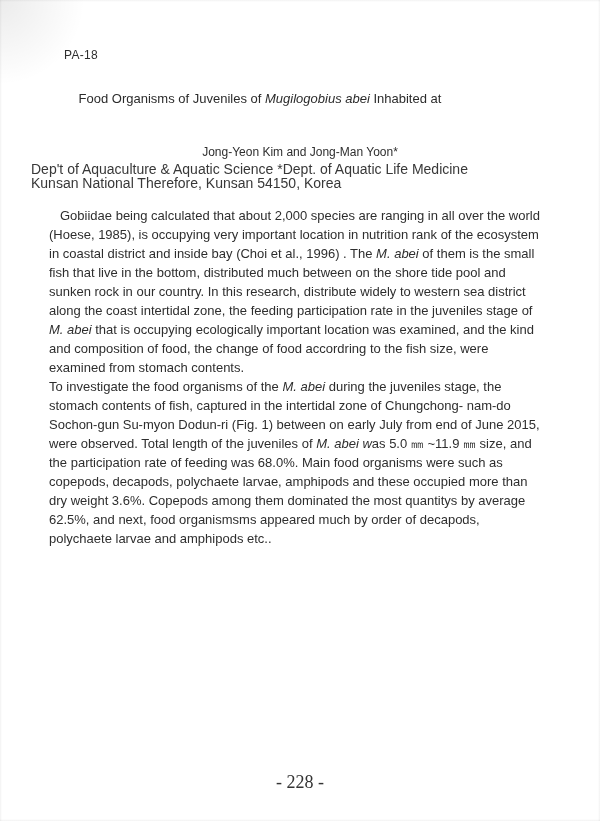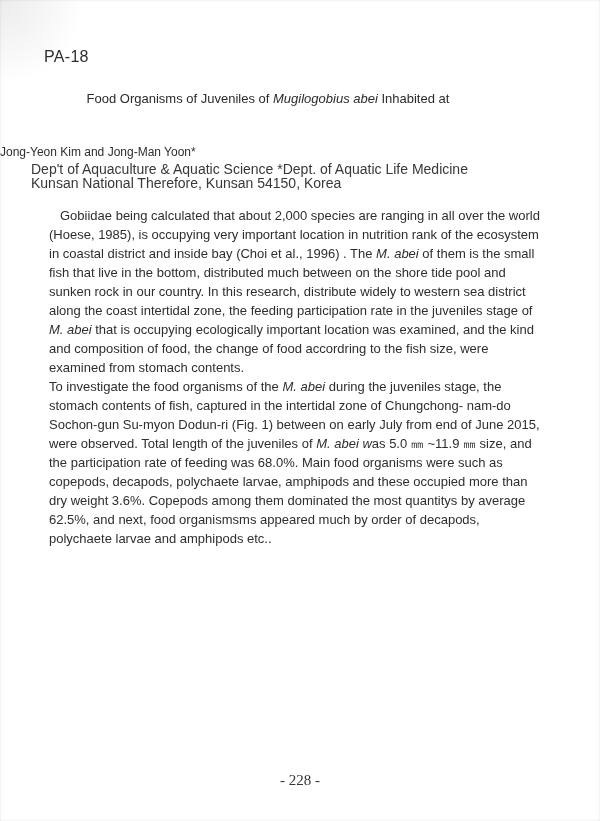--- a/index.html
+++ b/index.html
@@ -18,44 +18,44 @@
       linear-gradient(to bottom, rgba(0,0,0,0.05) 0, rgba(0,0,0,0) 2px),
       linear-gradient(to right, rgba(0,0,0,0.05) 0, rgba(0,0,0,0) 2px),
       linear-gradient(to top, rgba(0,0,0,0.05) 0, rgba(0,0,0,0) 2px),
       linear-gradient(to left, rgba(0,0,0,0.05) 0, rgba(0,0,0,0) 2px);
     font-family: "Liberation Sans", sans-serif;
     color: #2e2e2e;
     overflow: hidden;
   }
   .paper-code {
     position: absolute;
-    left: 44px;
+    left: 64px;
     top: 48px;
-    font-size: 16px;
+    font-size: 12px;
     letter-spacing: 0.3px;
   }
   .title {
     position: absolute;
-    left: 12px;
+    left: 4px;
     top: 87px;
     width: 512px;
     margin: 0;
     text-align: center;
     font-size: 13px;
     font-weight: normal;
     line-height: 23px;
     color: #2b2b2b;
   }
   .title .line { display: block; }
   .authors {
     position: absolute;
     left: 0;
     top: 145px;
     width: 600px;
-    text-align: left;
+    text-align: center;
     font-size: 12px;
   }
   .affiliation {
     position: absolute;
     left: 0;
     top: 163px;
     width: 600px;
     text-align: left;
     font-size: 14px;
     line-height: 13.5px;
@@ -75,21 +75,21 @@
   .abstract p { margin: 0; }
   .abstract p.first { text-indent: 11px; }
   .it { font-style: italic; }
   .page-number {
     position: absolute;
     left: 0;
     top: 772px;
     width: 600px;
     text-align: center;
     font-family: "Liberation Serif", serif;
-    font-size: 15px;
+    font-size: 18px;
     color: #333333;
   }
 </style>
 </head>
 <body>
 
 <div class="page">
 
   <div class="paper-code">PA-18</div>
 

